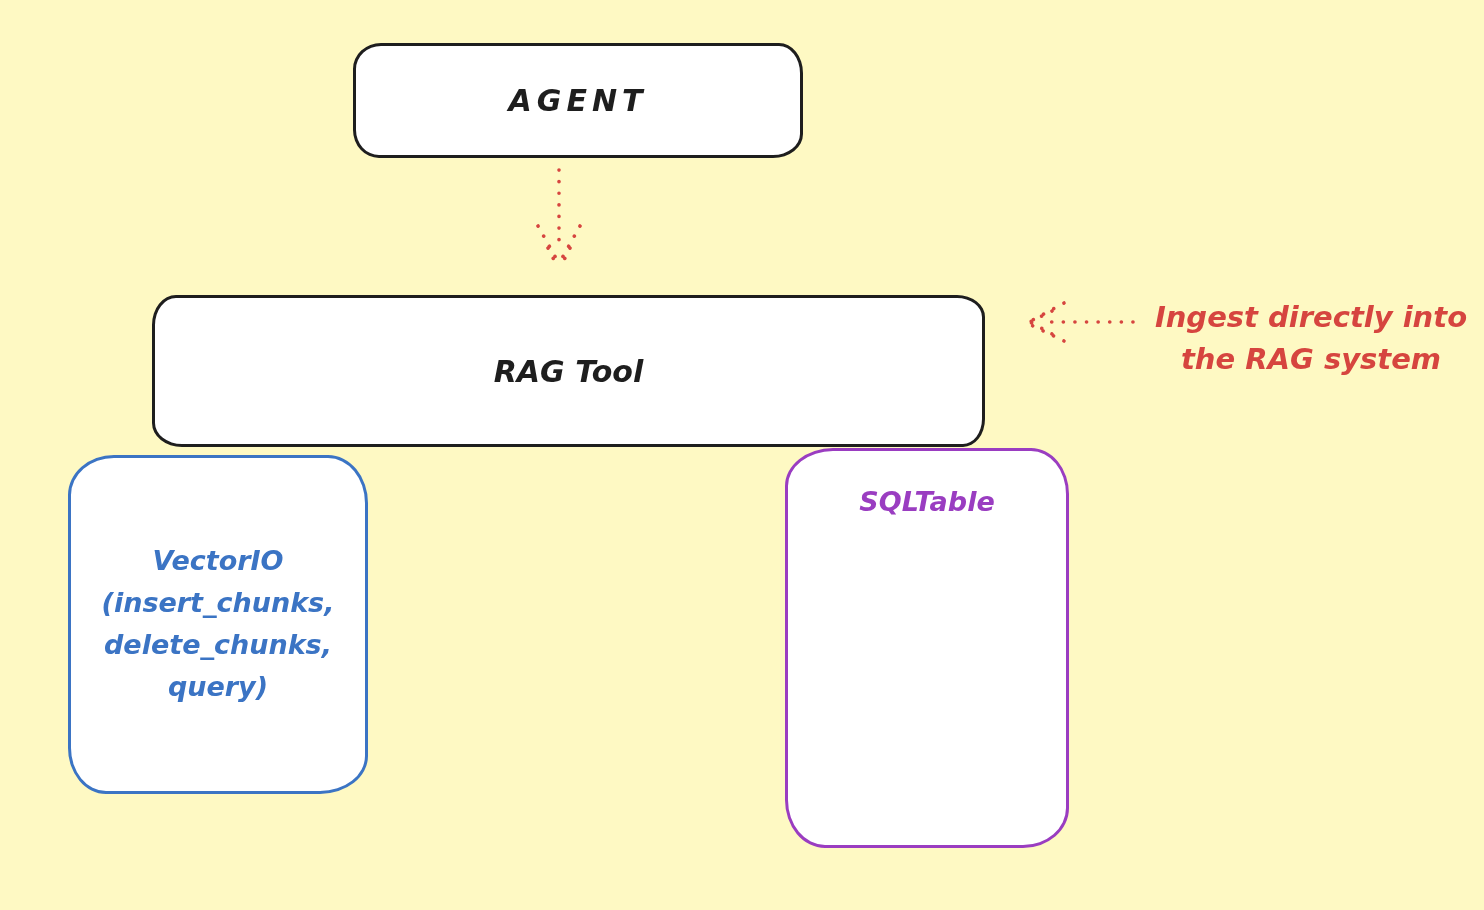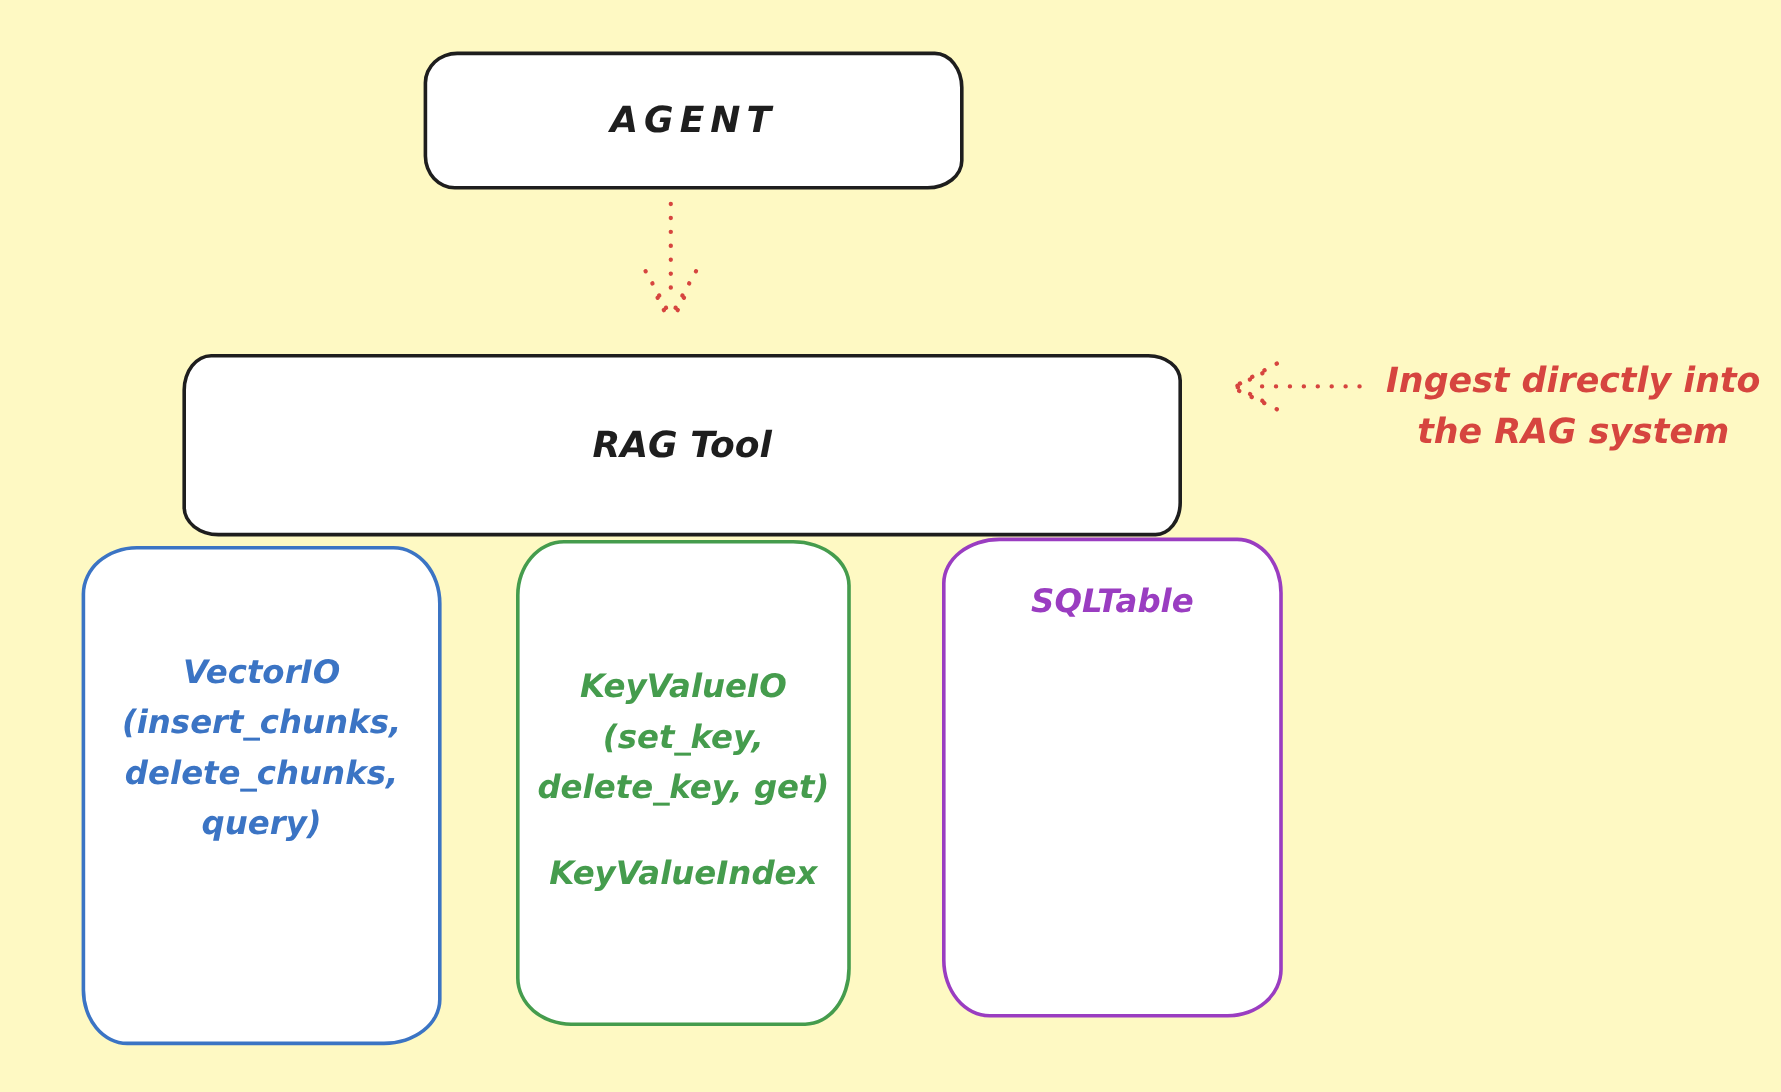--- a/index.html
+++ b/index.html
@@ -77,21 +77,21 @@
     font-style: italic;
   }
   .backend .idx {
     margin-top: 30px;
     font-size: 27px;
     line-height: 42px;
     font-weight: 600;
     font-style: italic;
   }
   .backend-vector {
-    left: 68px; top: 455px; width: 300px; height: 416px;
+    left: 68px; top: 455px; width: 300px; height: 339px;
     border-radius: 46px 40px 48px 38px / 40px 48px 38px 46px;
   }
   .backend-vector .iface { margin-top: 82px; }
   .backend-keyvalue {
     left: 430px; top: 450px; width: 279px; height: 405px;
     border-radius: 40px 48px 38px 46px / 46px 38px 48px 40px;
   }
   .backend-keyvalue .iface { margin-top: 99px; }
   .backend-relational {
     left: 785px; top: 448px; width: 284px; height: 400px;
@@ -132,24 +132,18 @@
   <div class="annotation" style="--c: #d6453f;">Ingest directly into
 the RAG system</div>
 
   <div class="backend backend-vector" style="--c: #3b74c4;">
     <div class="iface">VectorIO
 (insert_chunks,
 delete_chunks,
 query)</div>
   </div>
 
-  <div class="backend backend-keyvalue" style="--c: #459c4d;">
-    <div class="iface">KeyValueIO
-(set_key,
-delete_key, get)</div>
-    <div class="idx">KeyValueIndex</div>
-  </div>
 
   <div class="backend backend-relational" style="--c: #9a3dc1;">
     <div class="idx">SQLTable</div>
   </div>
 
 </div>
 
 </body></html>

